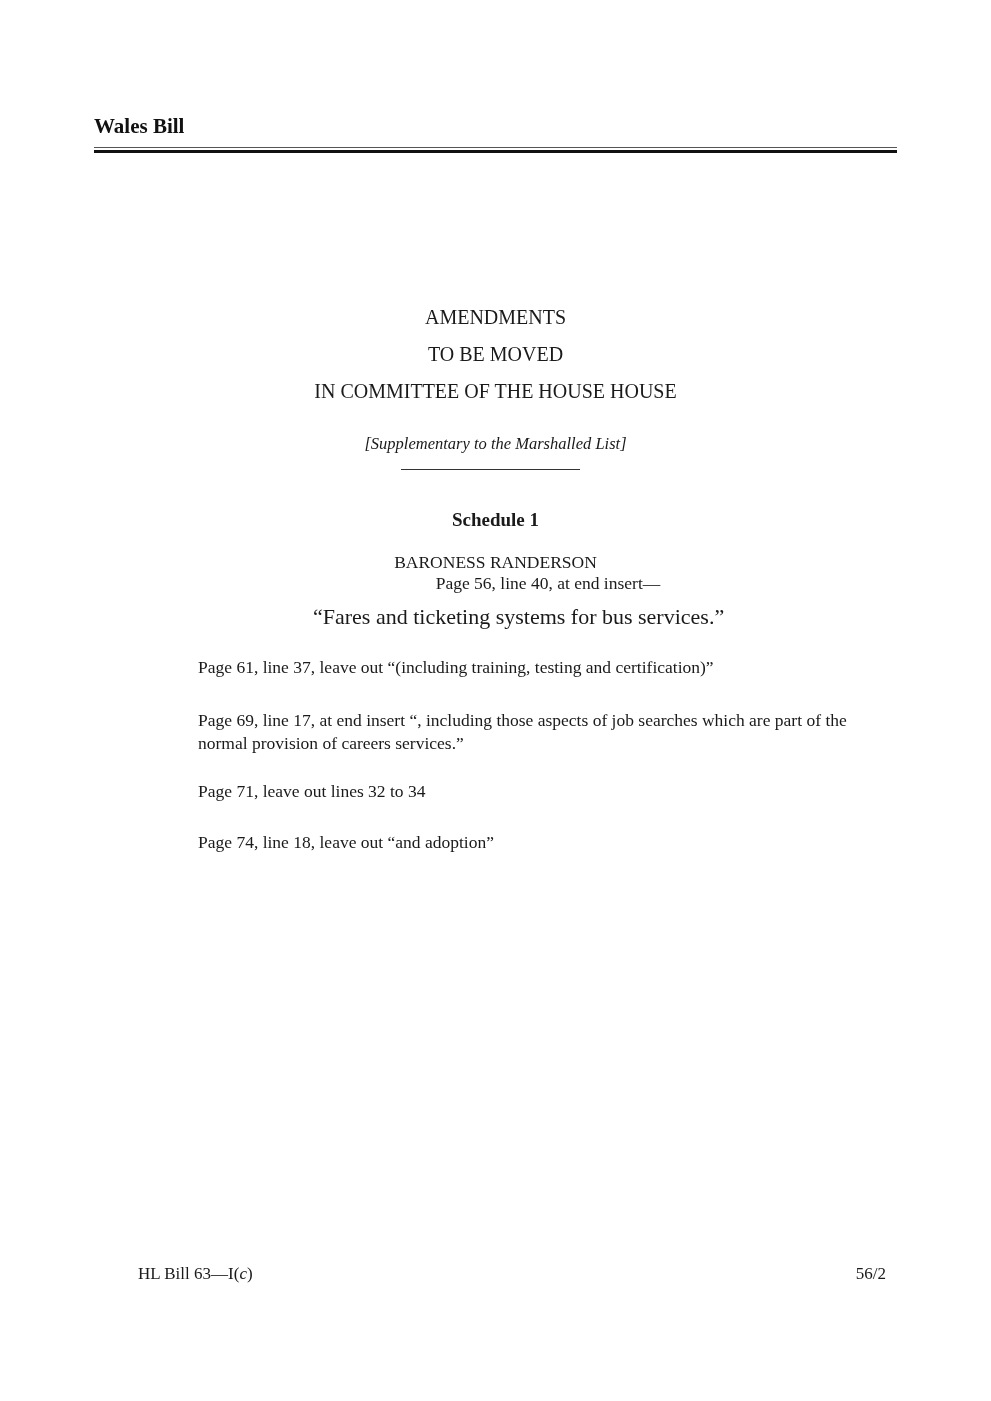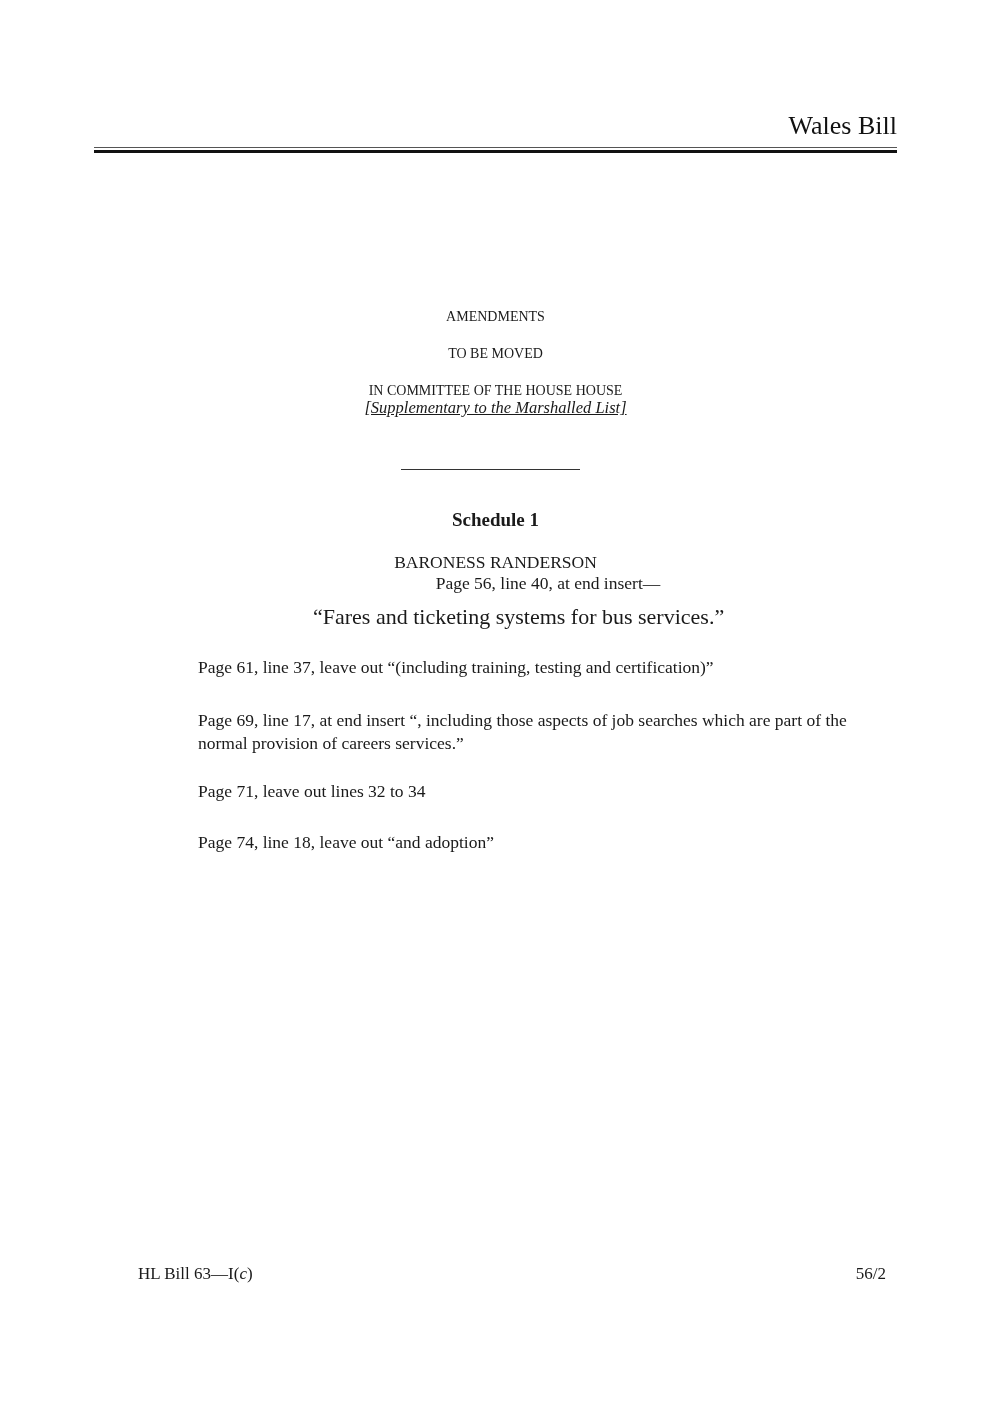--- a/index.html
+++ b/index.html
@@ -3,34 +3,34 @@
   <meta charset="utf-8">
   <style>
     html, body { margin: 0; padding: 0; background: #ffffff; }
     body {
       width: 991px; height: 1401px; position: relative; overflow: hidden;
       font-family: "DejaVu Serif", "Liberation Serif", serif;
       color: #1a1a1a;
     }
     .title {
       position: absolute; left: 94px; width: 803px; top: 106px;
-      text-align: right; font-family: "Liberation Serif", serif;
-      font-weight: normal; font-size: 26px; line-height: 40px; color: #111;
+      text-align: left; font-family: "Liberation Serif", serif;
+      font-weight: bold; font-size: 21px; line-height: 40px; color: #111;
     }
     .rule-thin {
       position: absolute; left: 94px; width: 803px; top: 147px; height: 1px;
       background: #555;
     }
     .rule-thick {
       position: absolute; left: 94px; width: 803px; top: 150px; height: 3px;
       background: #111;
     }
     .centered {
       position: absolute; left: 94px; width: 803px; text-align: center;
-      font-family: "Liberation Serif", serif; font-size: 14px; line-height: 24px;
+      font-family: "Liberation Serif", serif; font-size: 20px; line-height: 24px;
       color: #1a1a1a;
     }
     .subtitle { font-style: italic; font-size: 16.5px; }
     .short-rule {
       position: absolute; left: 401px; width: 179px; top: 469px; height: 1px;
       background: #333;
     }
     .schedule { font-weight: bold; font-size: 19px; }
     .member { font-size: 17.5px; }
     .amend {
@@ -52,21 +52,21 @@
 </head>
 <body>
 
 <div class="title">Wales Bill</div>
 <div class="rule-thin"></div>
 <div class="rule-thick"></div>
 
 <div class="centered" style="top:305px;">AMENDMENTS</div>
 <div class="centered" style="top:342px;">TO BE MOVED</div>
 <div class="centered" style="top:379px;">IN COMMITTEE OF THE HOUSE HOUSE</div>
-<div class="centered subtitle" style="top:396px;text-decoration:underline;">[Supplementary to the Marshalled List]</div>
+<div class="centered subtitle" style="top:432px;">[Supplementary to the Marshalled List]</div>
 
 <div class="short-rule"></div>
 
 <div class="centered schedule" style="top:508px;">Schedule 1</div>
 <div class="centered member" style="top:550px;">BARONESS RANDERSON</div>
 
 <div class="amend" style="top:572px;text-align:center;">Page 56, line 40, at end insert—</div>
 <div class="insert-text" style="top:605px;">“Fares and ticketing systems for bus services.”</div>
 
 <div class="amend" style="top:656px;">Page 61, line 37, leave out “(including training, testing and certification)”</div>

